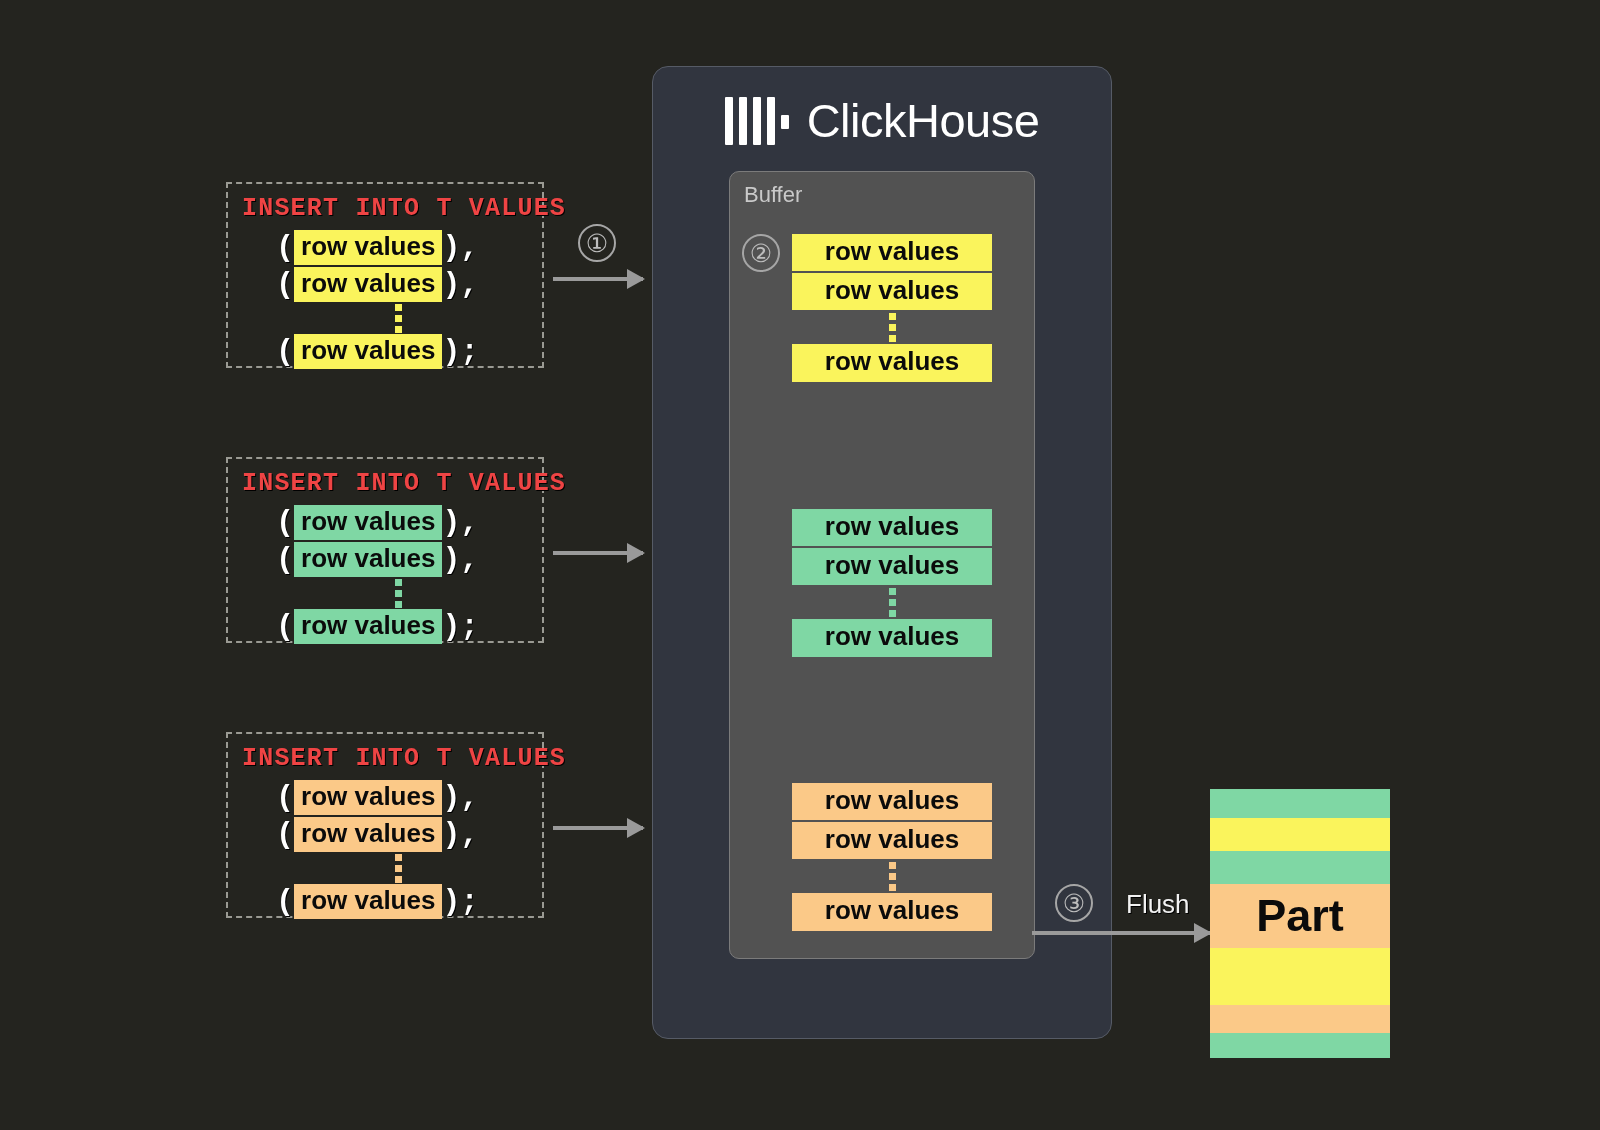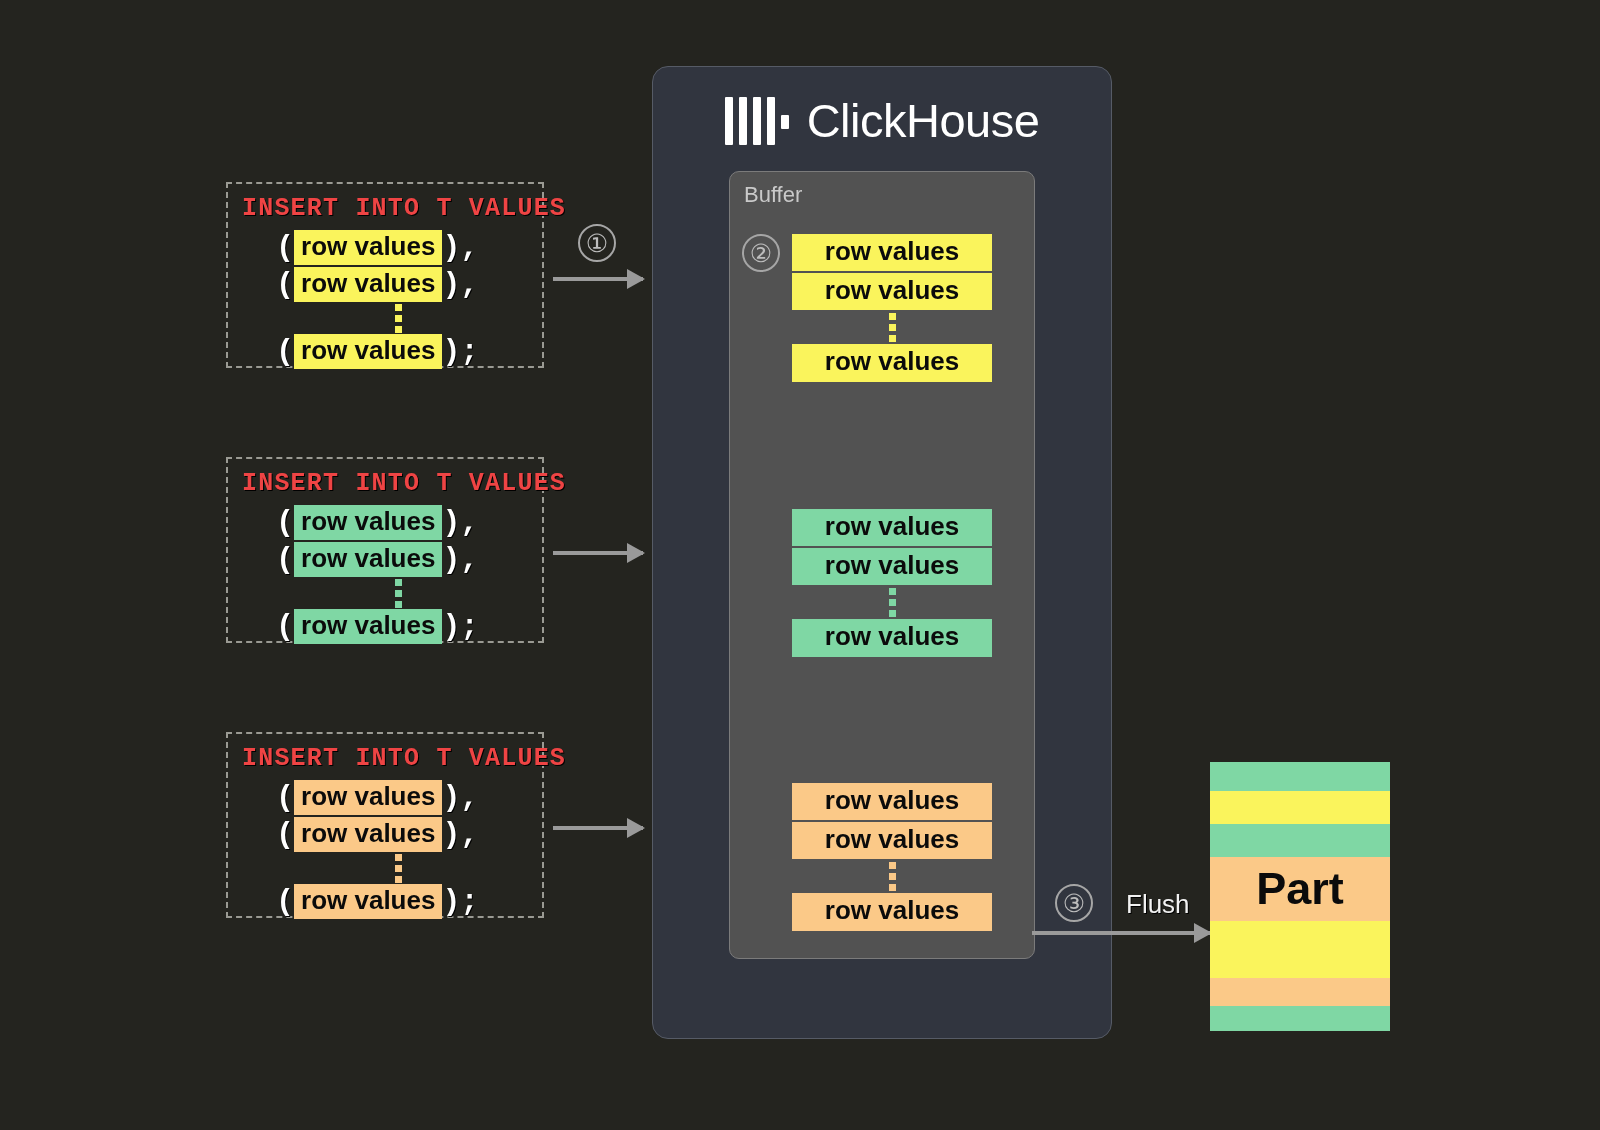--- a/index.html
+++ b/index.html
@@ -206,21 +206,21 @@
     position: absolute;
     font-size: 26px;
     color: #f2f2f2;
     text-shadow: 1px 1px 0 #000;
   }
 
   
   #part {
     position: absolute;
     left: 1210px;
-    top: 762px;
+    top: 789px;
     width: 180px;
     height: 193px;
   }
   .stripe { width: 100%; }
   #part-label {
     font-family: "Liberation Sans", sans-serif;
     font-weight: bold;
     font-size: 45px;
     color: #0b0b0b;
     display: flex;

